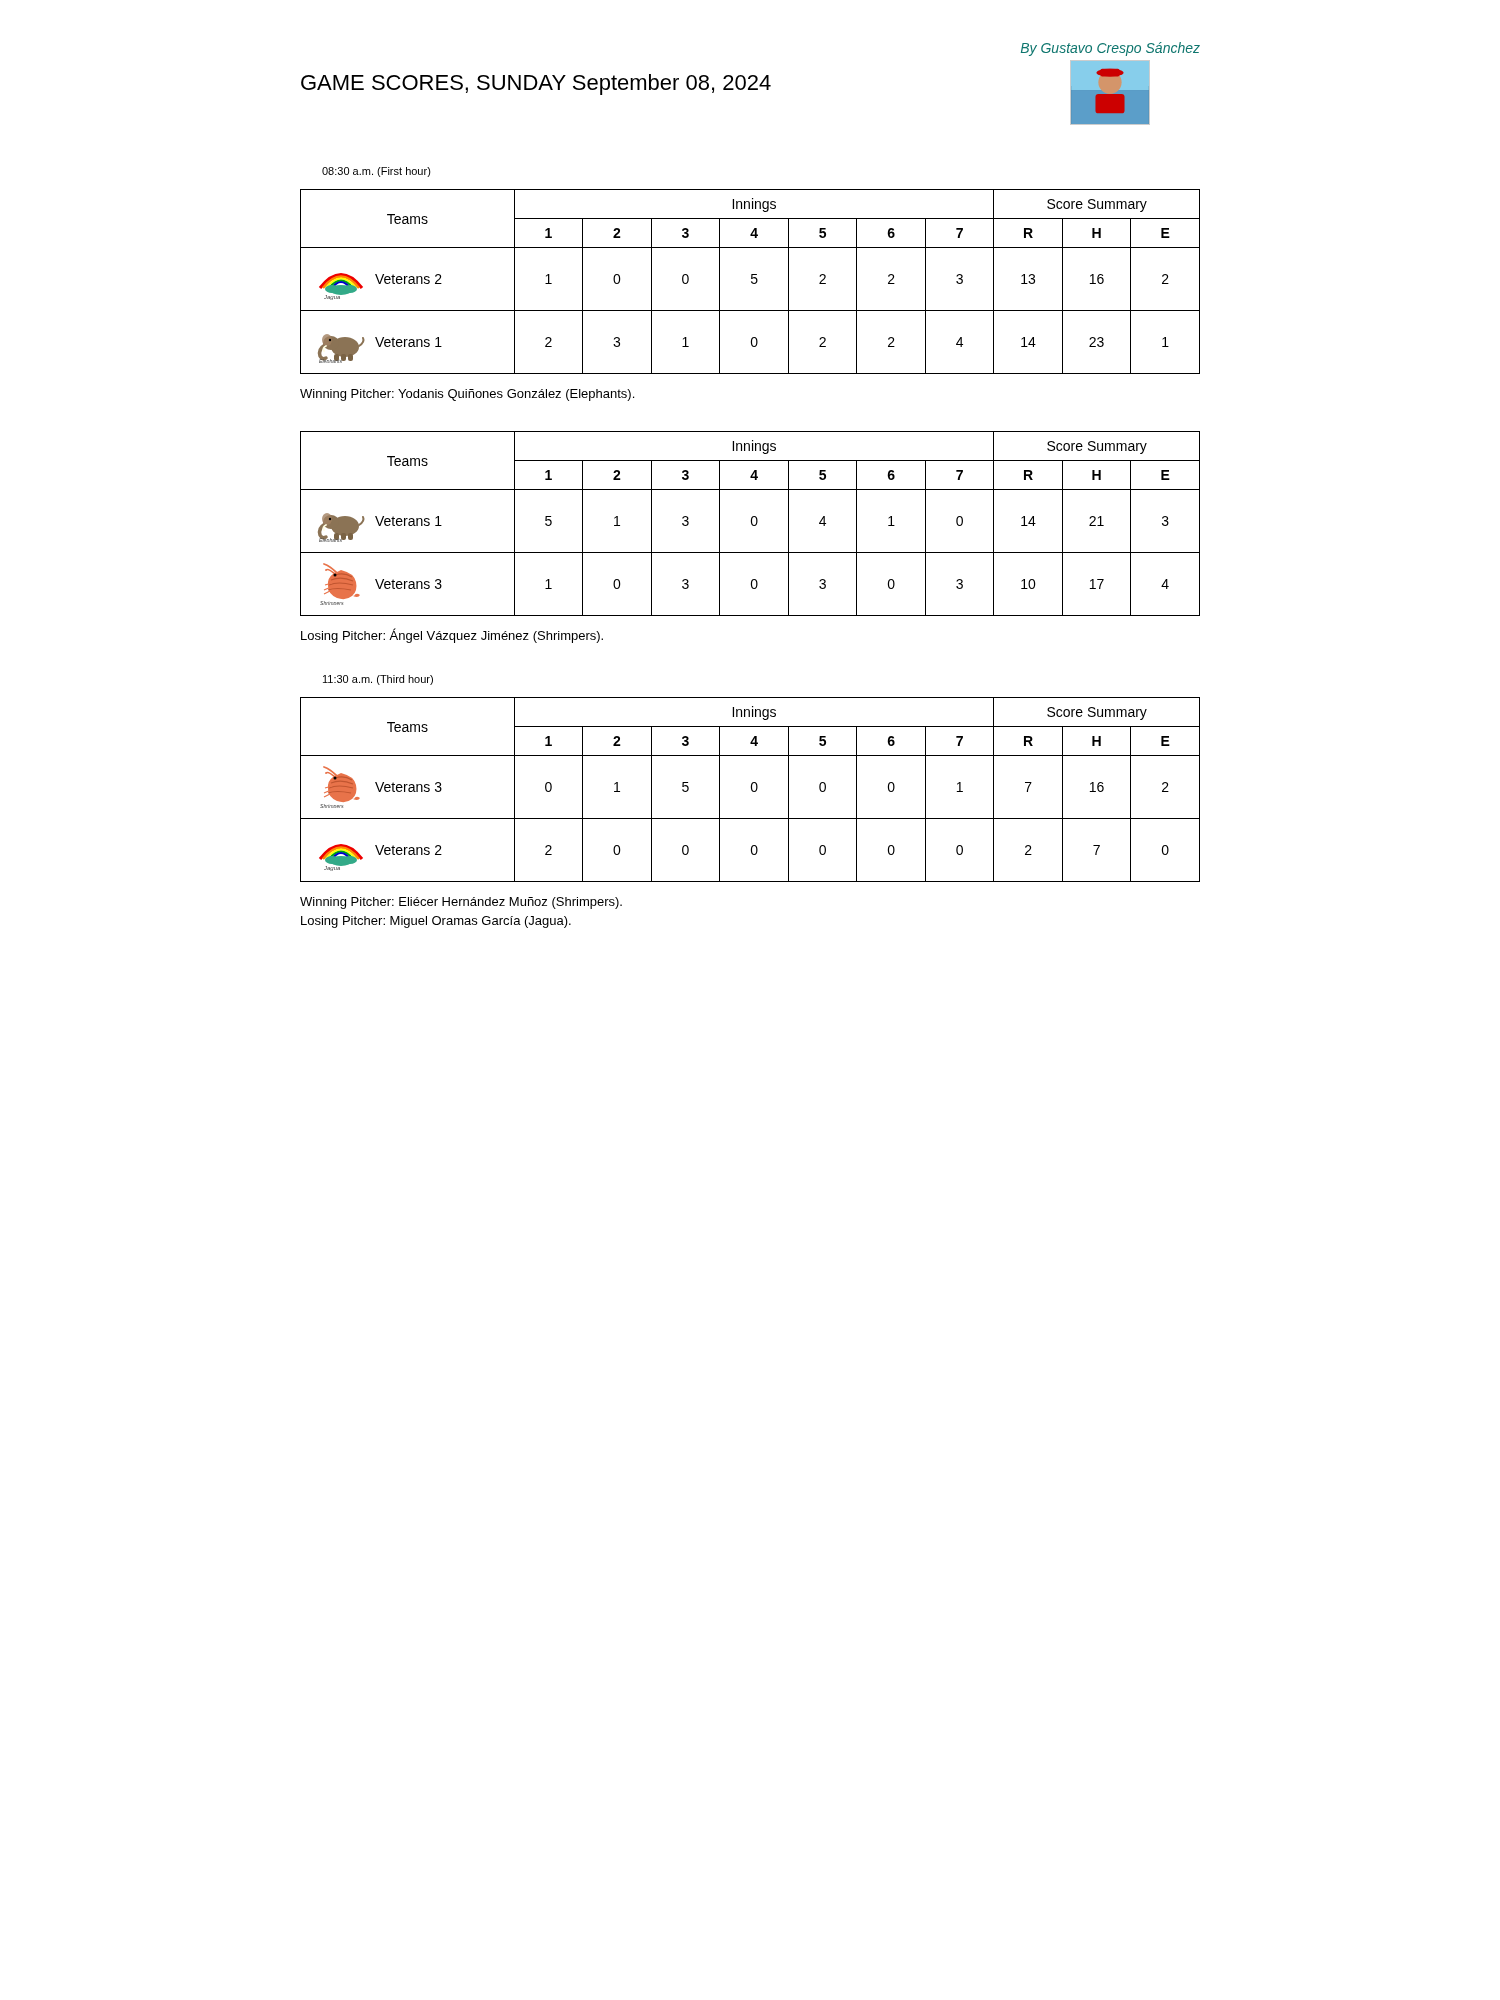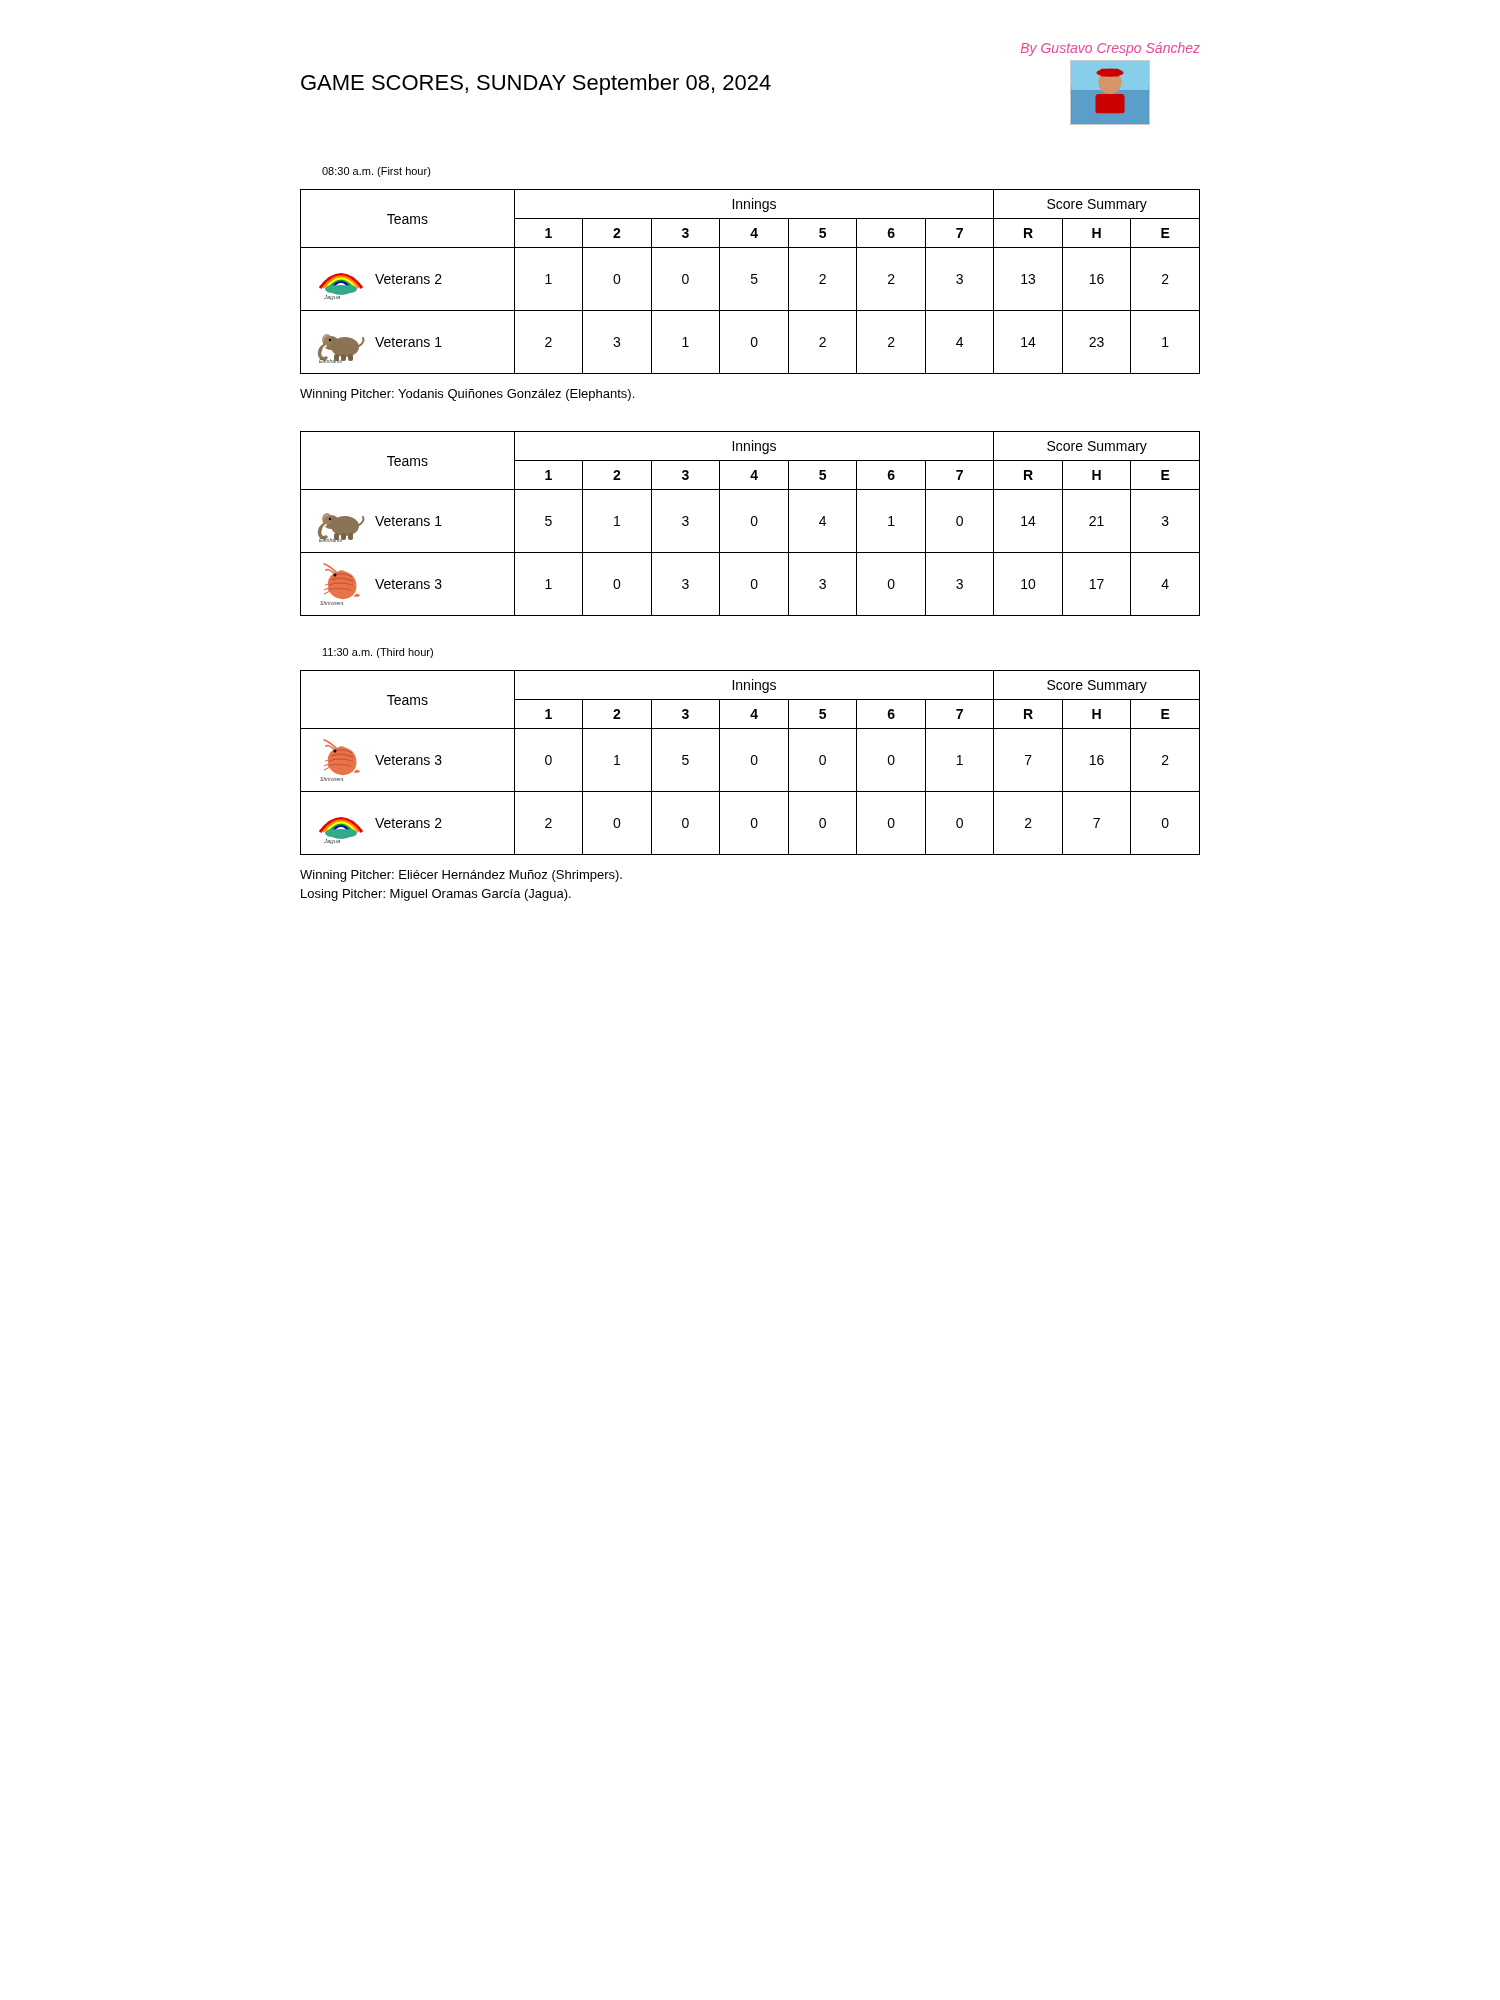--- a/index.html
+++ b/index.html
@@ -23,21 +23,21 @@
     }
     .header-right {
       display: flex;
       flex-direction: column;
       align-items: center;
       gap: 4px;
     }
     .author-text {
       font-style: italic;
       font-size: 14px;
-      color: #ec4899;
+      color: #0f766e;
     }
     .author-photo {
       width: 80px;
       height: 65px;
       background: #8ab4d4;
       border: 1px solid #ccc;
       display: flex;
       align-items: center;
       justify-content: center;
       font-size: 11px;
@@ -300,20 +300,21 @@
               <td>0</td>
               <td>3</td>
               <td>0</td>
               <td>3</td>
               <td>10</td>
               <td>17</td>
               <td>4</td>
             </tr>
           </tbody>
         </table>
+        <p class="pitcher-info">Losing Pitcher: Ángel Vázquez Jiménez (Shrimpers).</p>
       </div>
       <div class="game-section">
         <div class="game-time">11:30 a.m. (Third hour)</div>
         <table class="score-table">
           <thead>
             <tr>
               <th rowspan="2" style="width: 140px;">Teams</th>
               <th colspan="7">Innings</th>
               <th colspan="3">Score Summary</th>
             </tr>

